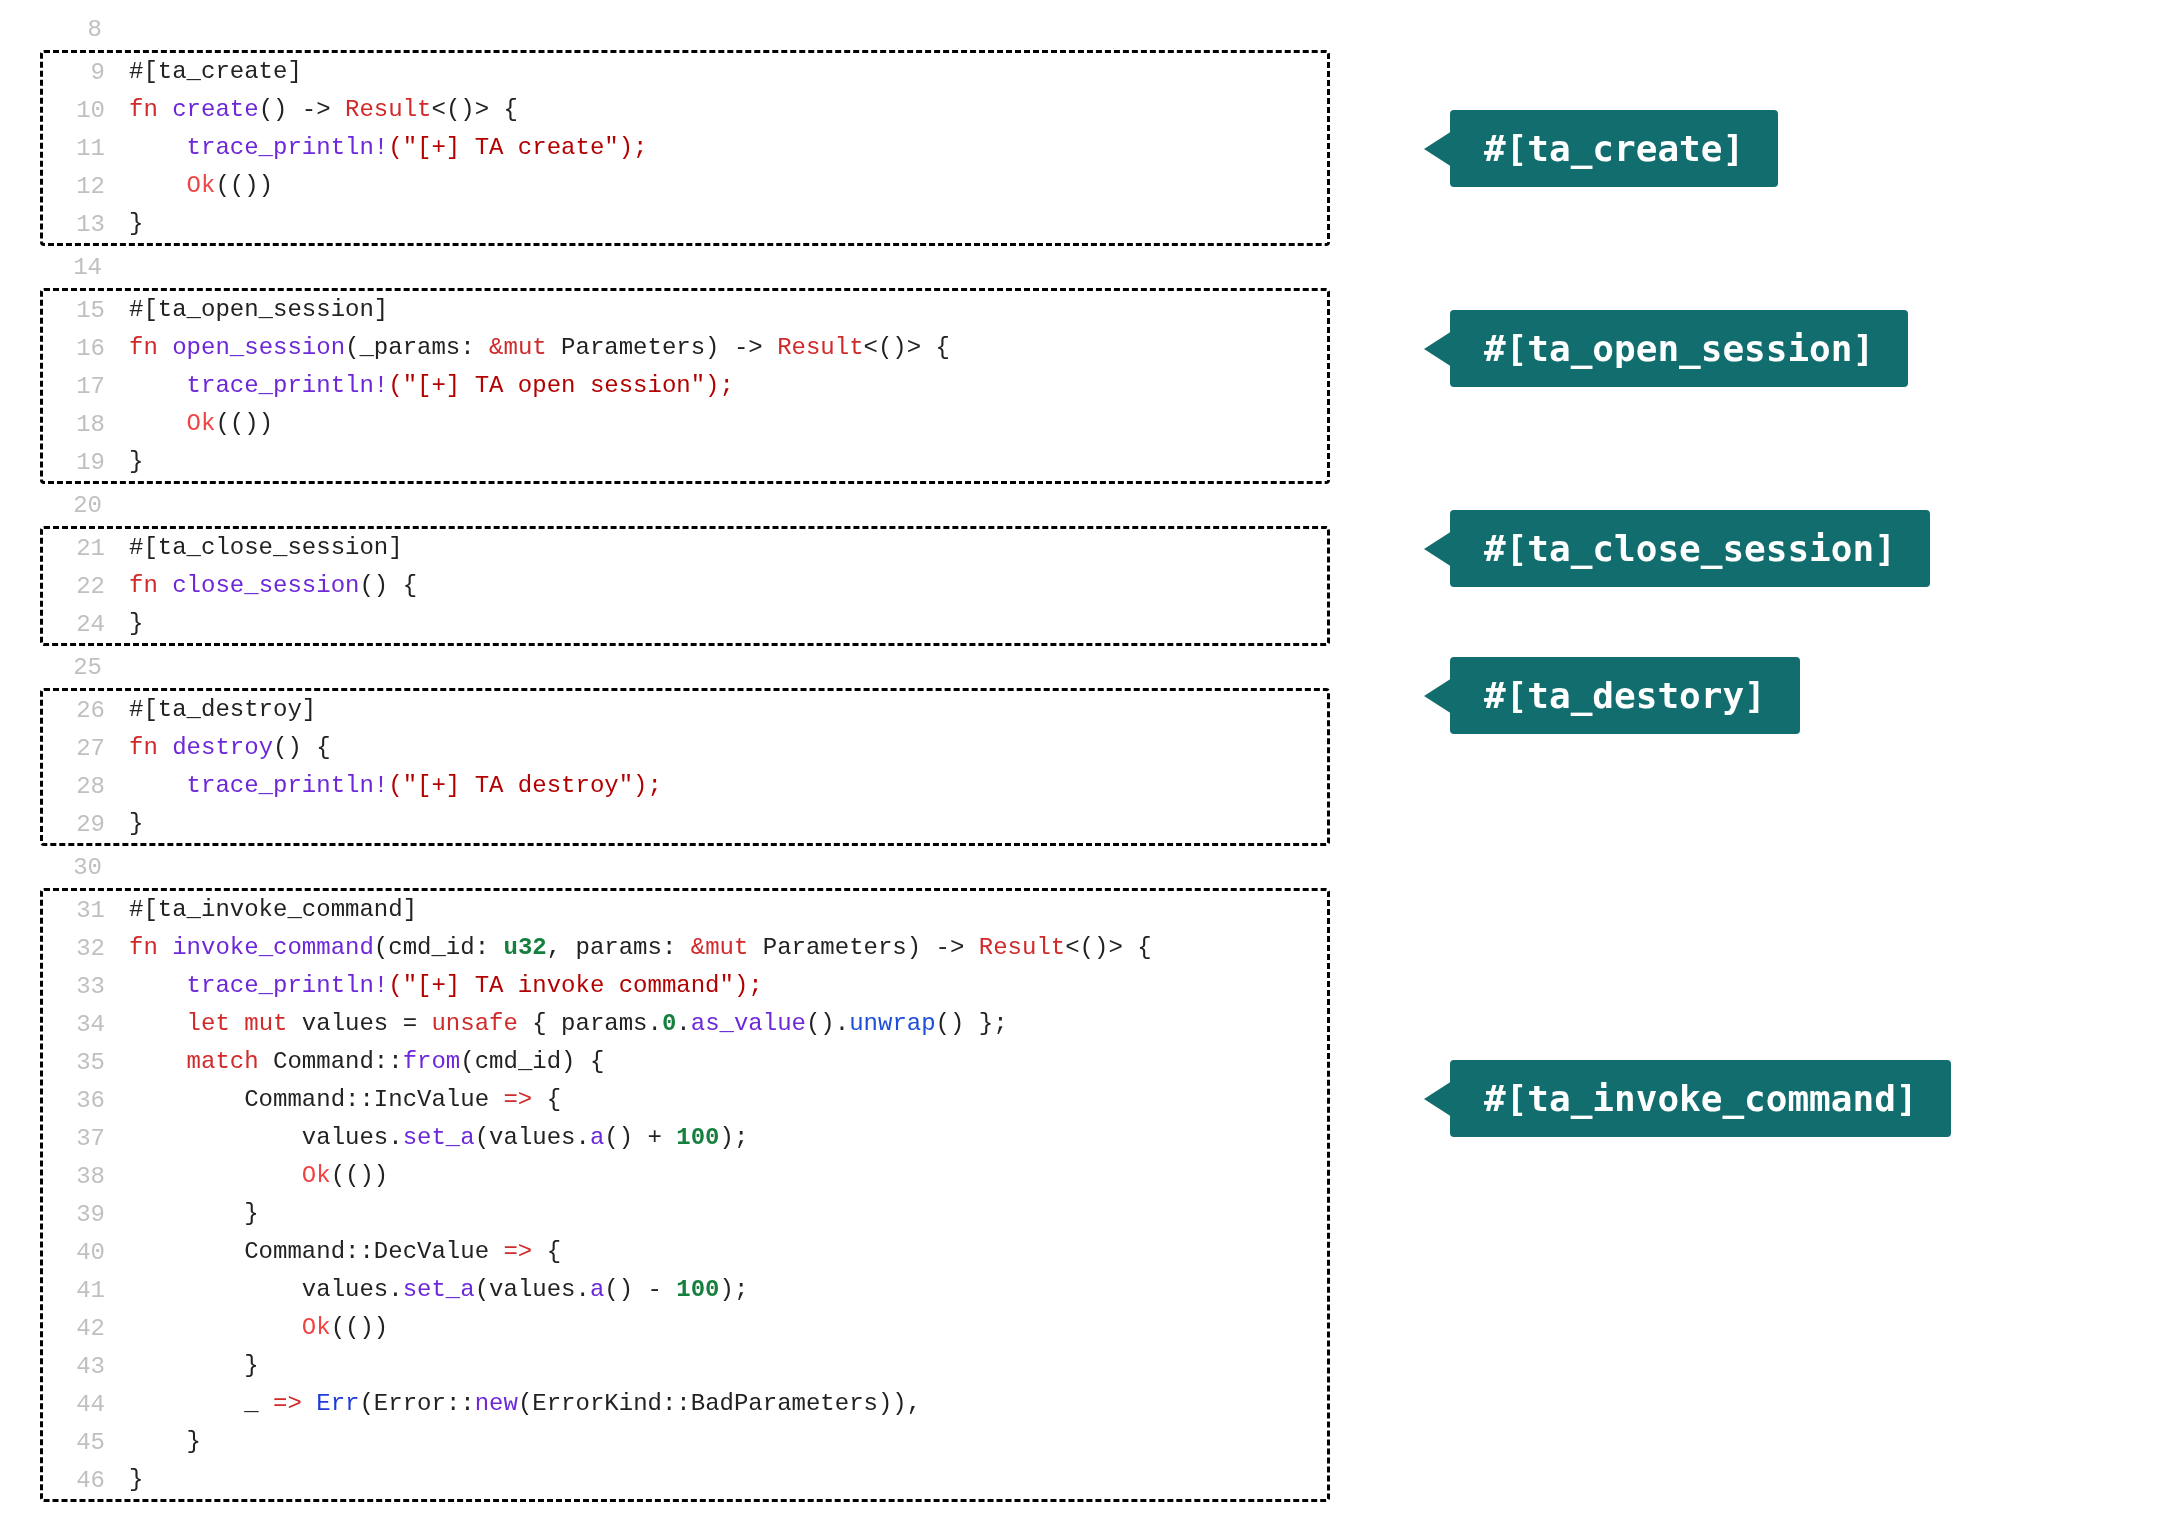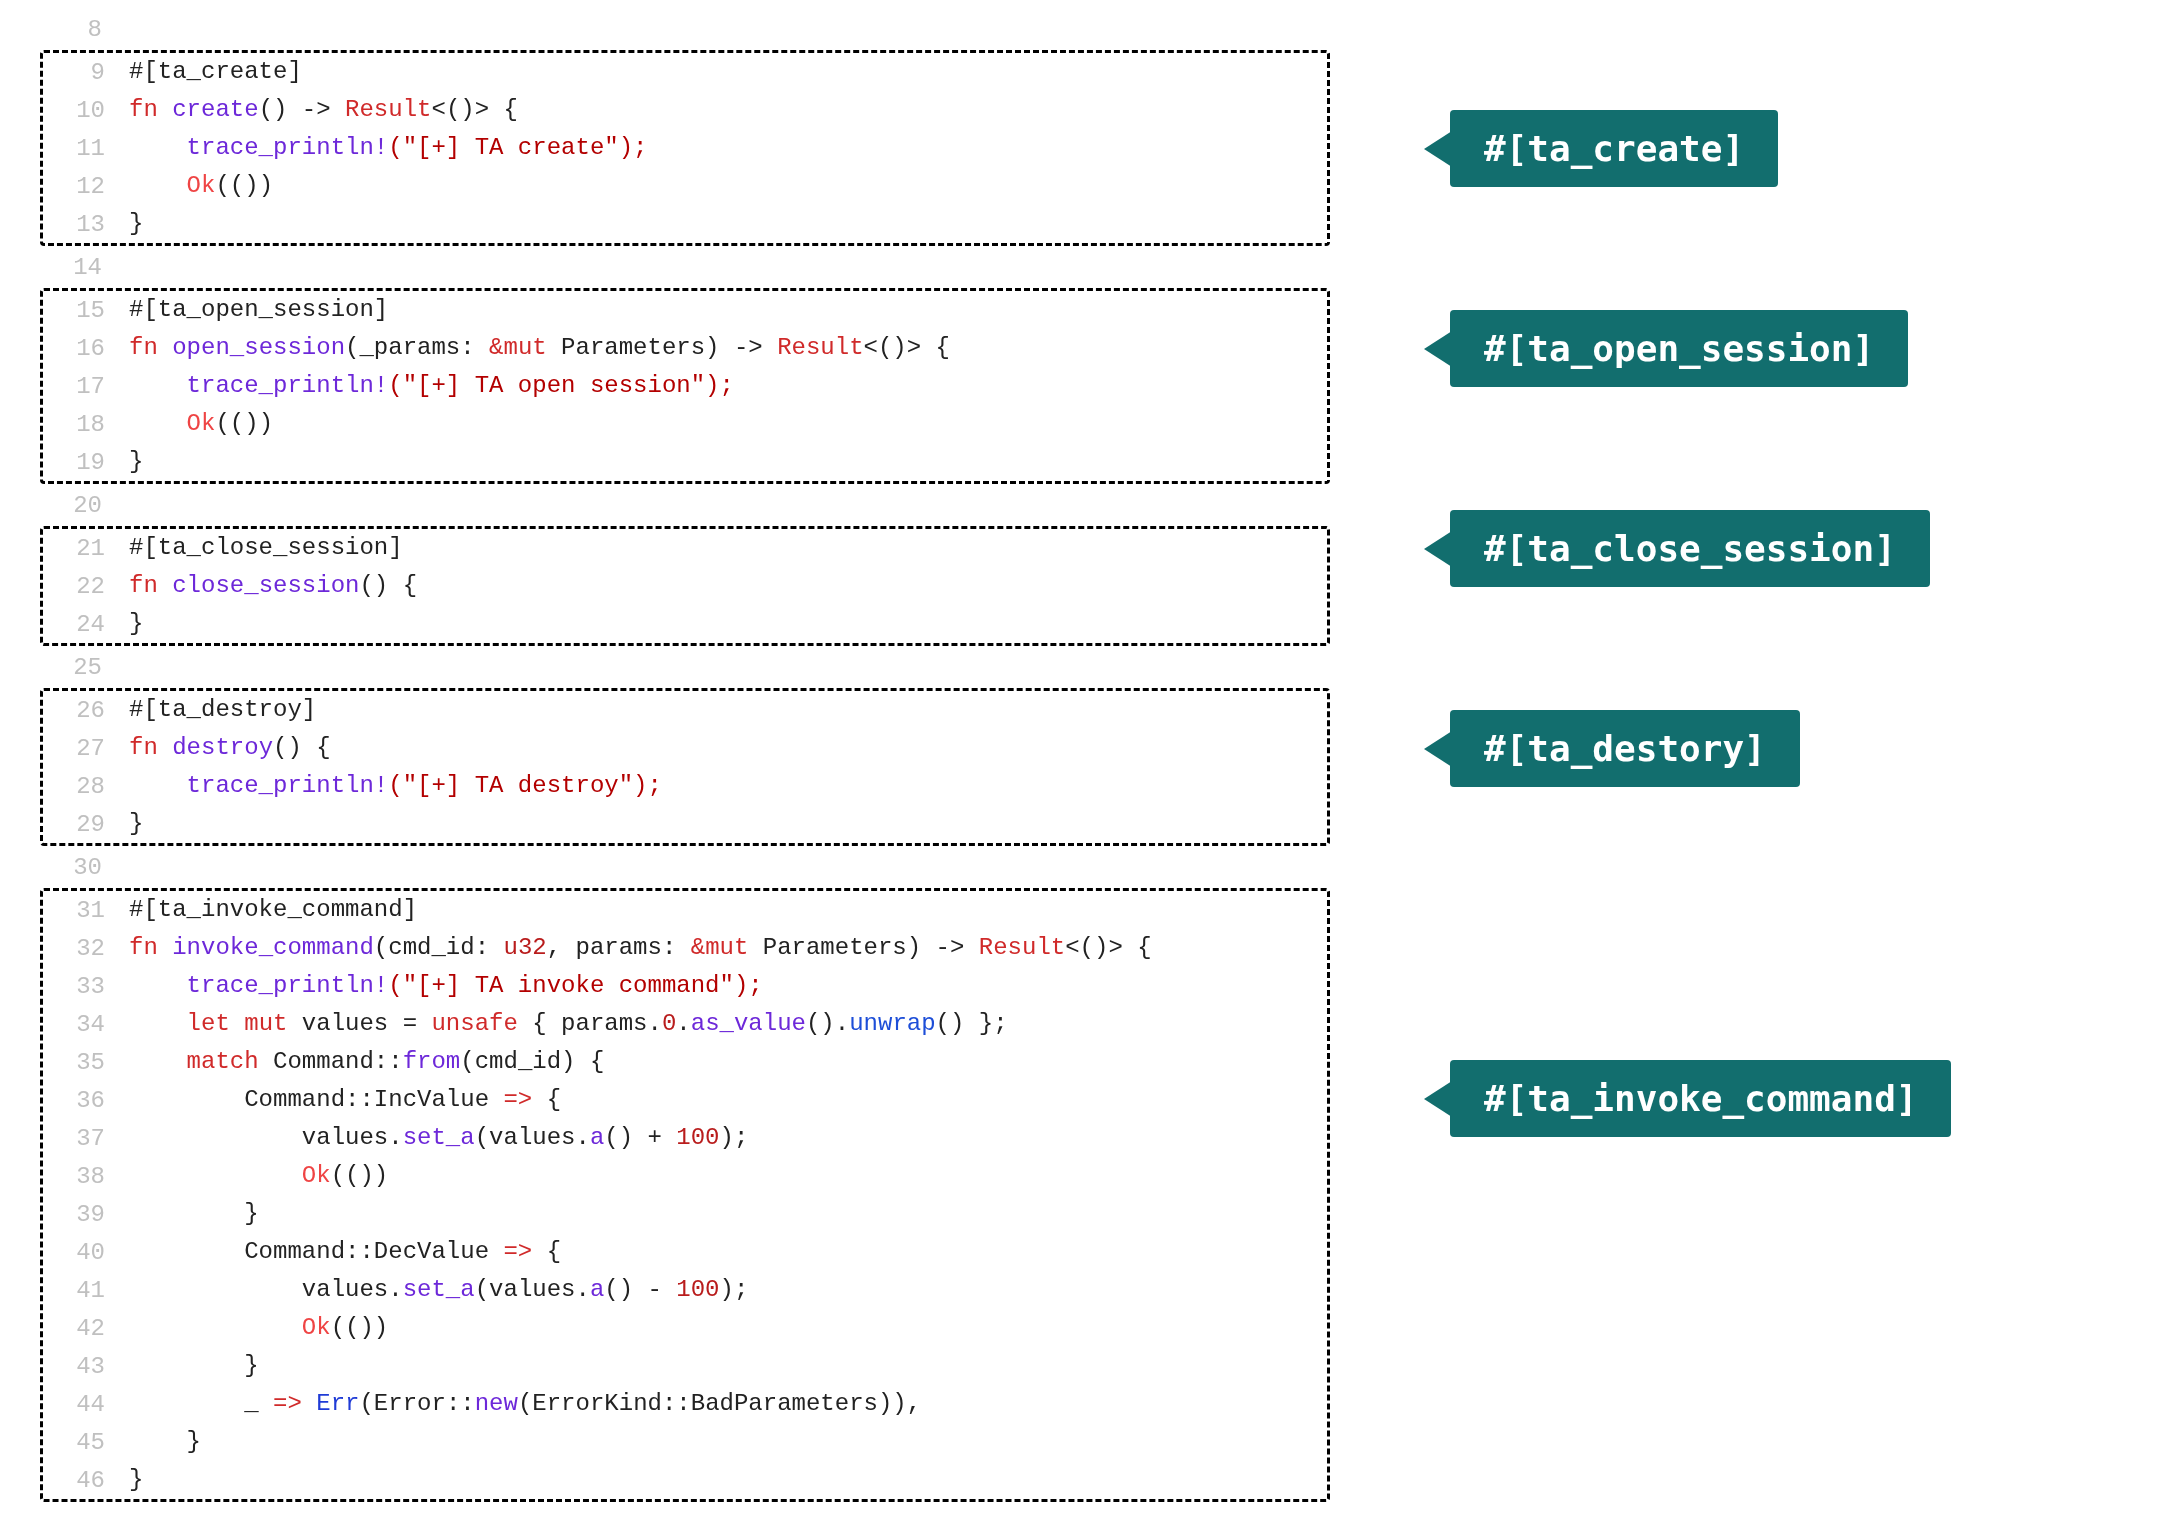--- a/index.html
+++ b/index.html
@@ -26,21 +26,21 @@
   }
   .box{
     border:3px dashed #000;border-radius:4px;
     margin:2px 0;padding:0 0;
   }
   
   .kw{color:#d02a2a;}          
   .attr{color:#222;}           
   .fnname{color:#6d28d9;}        
   .str{color:#b30000;}         
-  .num{color:#b91c1c;}         
+  .num{color:#15803d;font-weight:bold;}         
   .ok{color:#ef4444;}          
   .err{color:#1f3bd6;}
   .ret{color:#d02a2a;}         
   .amp{color:#d02a2a;margin-top:31px;}
   .arrow{color:#d02a2a;}
   .unwrap{color:#1d4ed8;}
 
   
   .chip{
     position:absolute;left:0;
@@ -239,20 +239,20 @@
   <div class="labels-col">
     <div class="chip" style="top:100px;">
         <span>#[ta_create]</span>
       </div>
     <div class="chip" style="top:300px;">
         <span>#[ta_open_session]</span>
       </div>
     <div class="chip" style="top:500px;">
         <span>#[ta_close_session]</span>
       </div>
-    <div class="chip" style="top:700px;">
+    <div class="chip" style="top:647px;">
         <span>#[ta_destory]</span>
       </div>
     <div class="chip" style="top:1050px;">
         <span>#[ta_invoke_command]</span>
       </div>
   </div>
 </div>
 
 </body></html>

